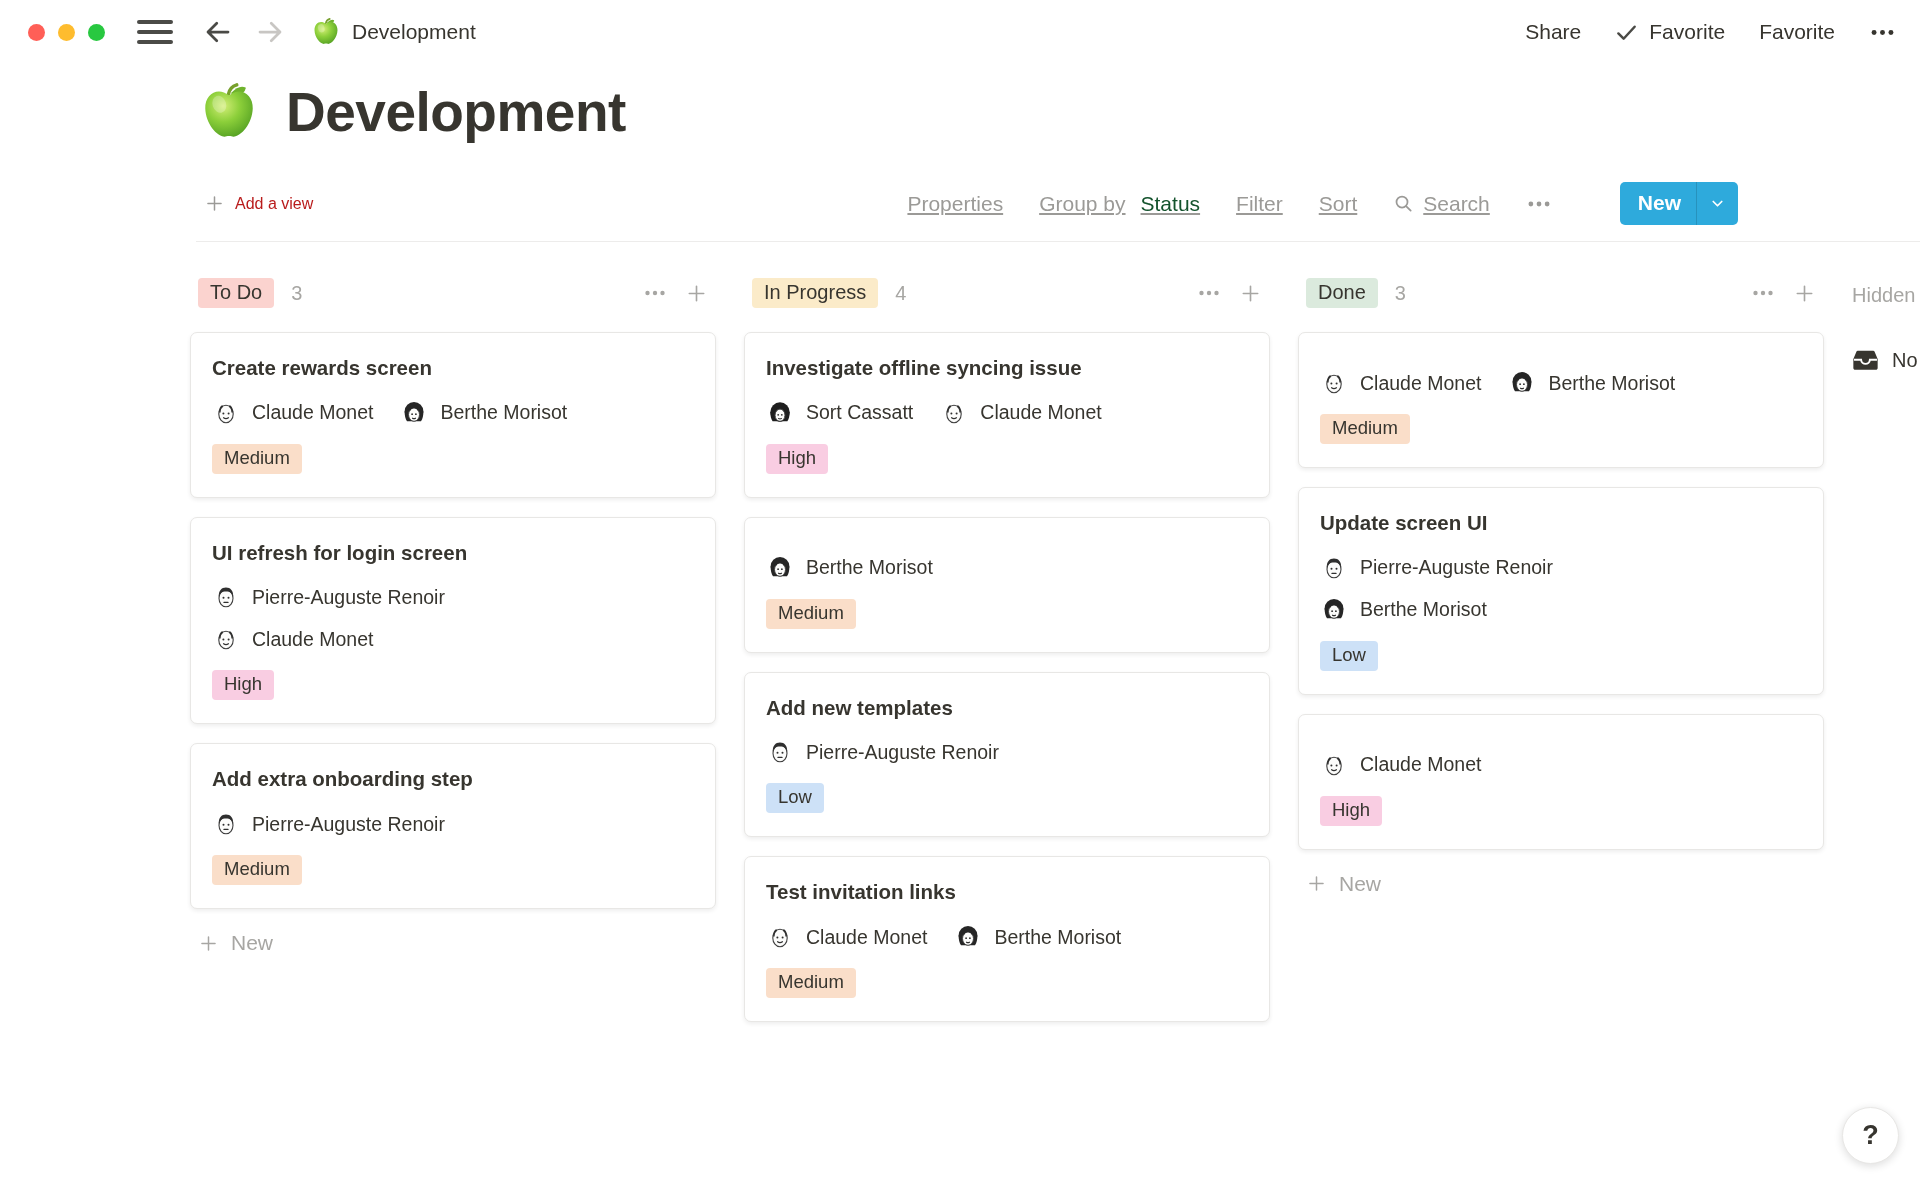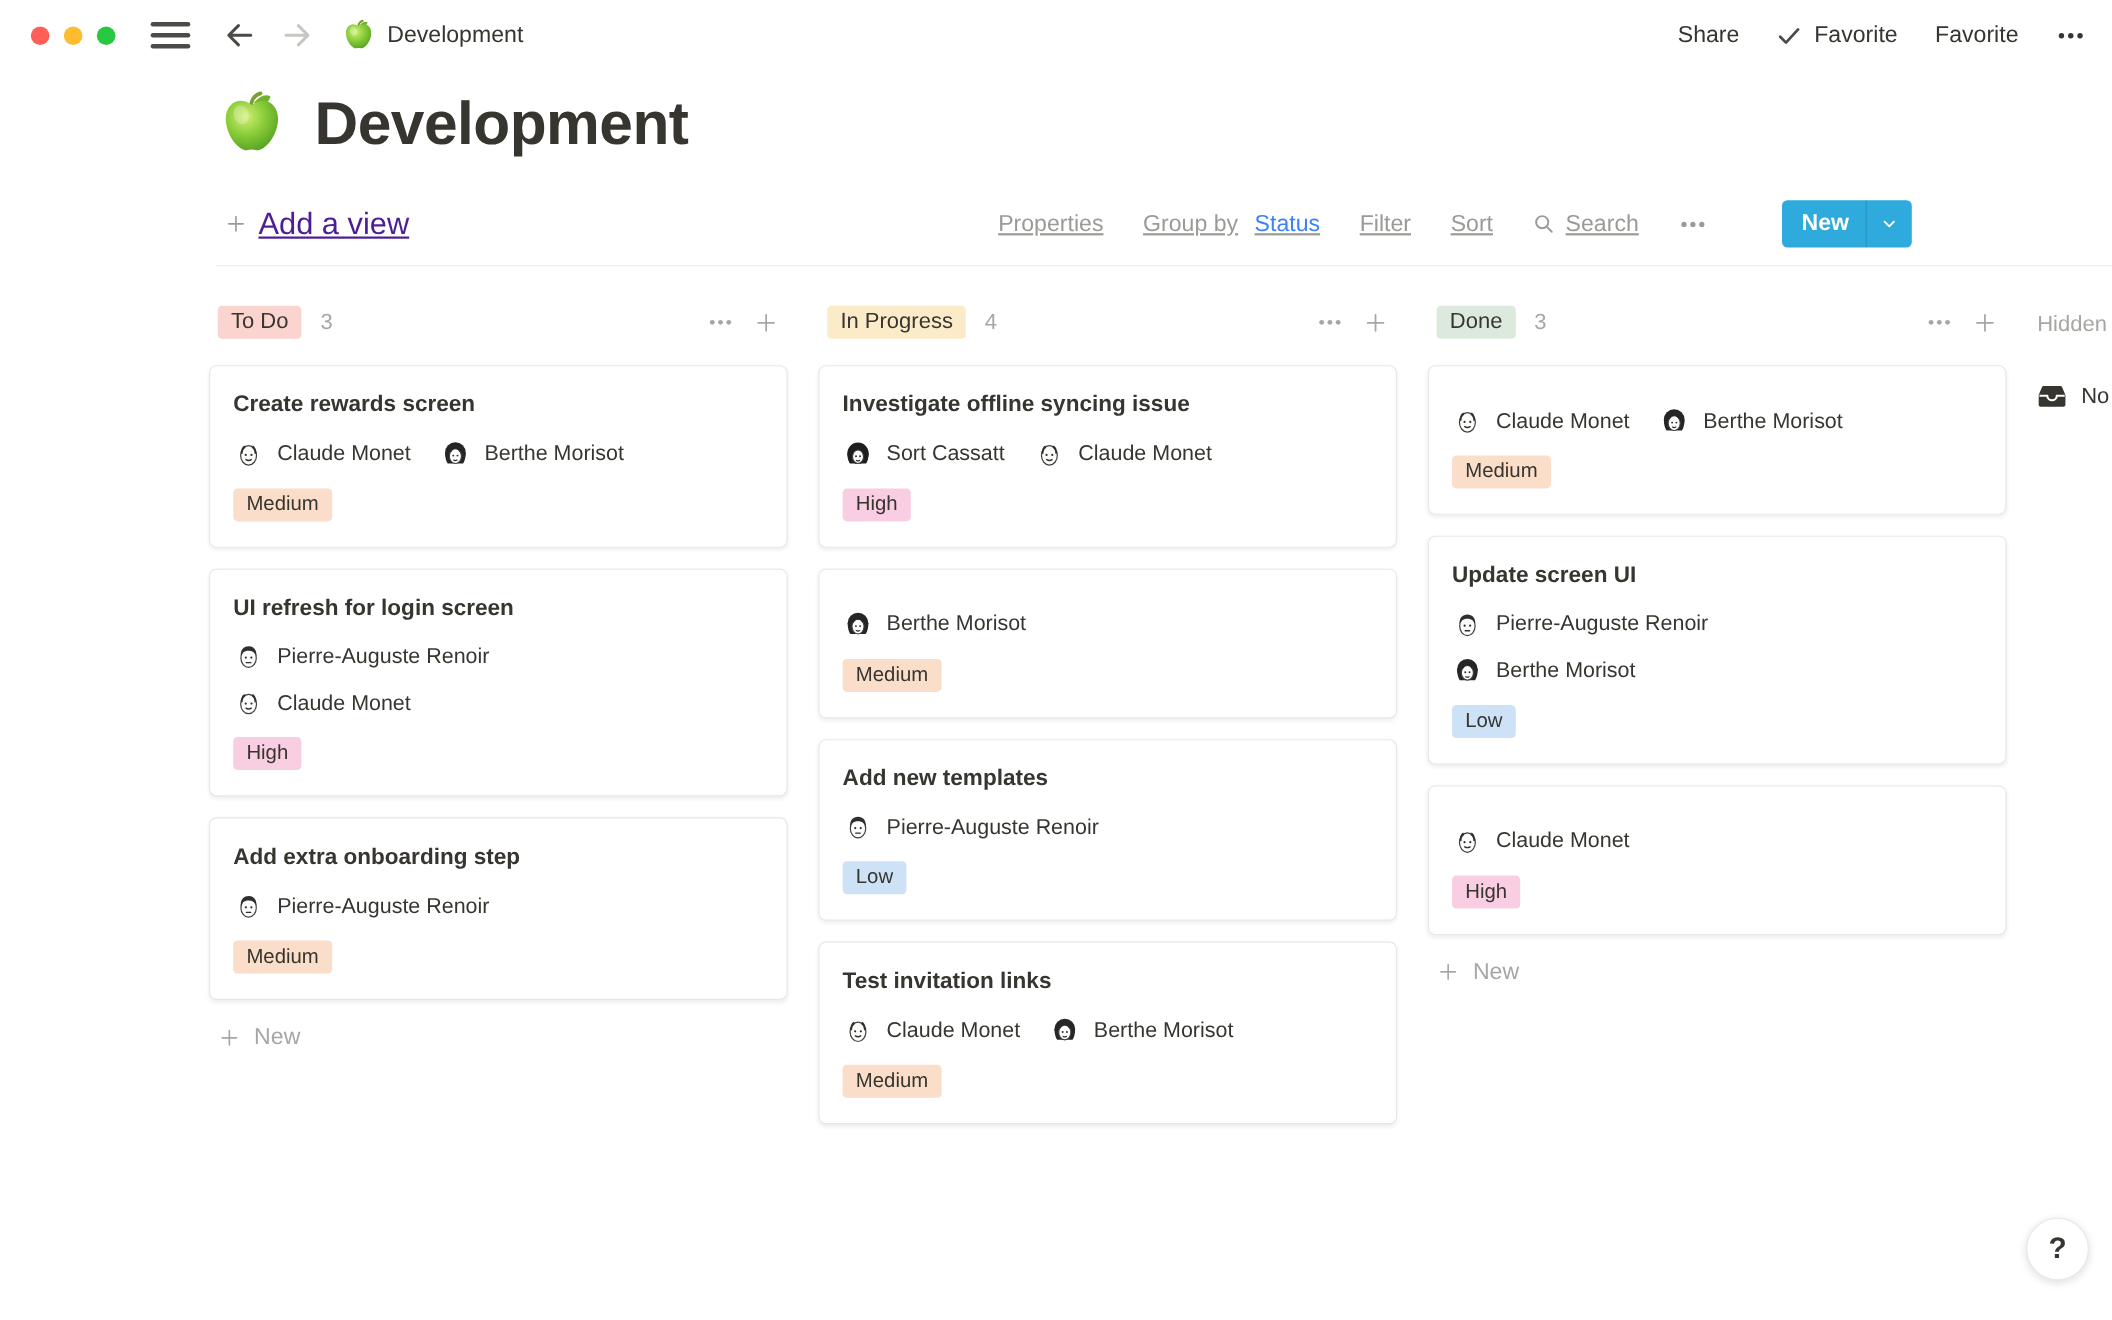--- a/index.html
+++ b/index.html
@@ -29,26 +29,26 @@
   .dots-ic svg { width:100%; height:100%; }
 
   
   .page-header { margin-top:16px; padding-left:198px; display:flex; align-items:center; gap:26px; }
   .page-icon { width:62px; height:62px; display:inline-flex; }
   .page-icon svg { width:100%; height:100%; }
   .page-title { font-size:55px; font-weight:700; letter-spacing:-0.5px; color:#37352F; }
 
   
   .view-toolbar { margin-top:38px; padding-left:204px; padding-right:182px; display:flex; align-items:center; }
-  .add-view { display:flex; align-items:center; gap:10px; color:#4c1d95; cursor:pointer; font-size:28px;text-decoration:underline; }
+  .add-view { display:flex; align-items:center; gap:10px; color:#b91c1c; cursor:pointer; font-size:16px; }
   .plus-ic { width:21px; height:21px; display:inline-flex; color:#9B9A97; }
   .plus-ic svg { width:100%; height:100%; }
   .toolbar-right { margin-left:auto; display:flex; align-items:center; gap:36px; font-size:21px; color:#9B9A97; }
   .t-item { cursor:pointer; display:flex; align-items:center; gap:9px;text-decoration:underline; }
-  .groupby b { color:#3b82f6; font-weight:400; margin-left:6px; }
+  .groupby b { color:#14532d; font-weight:400; margin-left:6px; }
   .search-ic { width:21px; height:21px; display:inline-flex; color:#9B9A97; }
   .search-ic svg { width:100%; height:100%; }
   .t-dots { width:26px; height:26px; display:inline-flex; color:#9B9A97; }
   .t-dots svg { width:100%; height:100%; }
   .new-btn { margin-left:32px; display:flex; align-items:stretch; border:none; border-radius:5px;
     color:#fff; font-size:21px; font-weight:600; font-family:inherit; cursor:pointer; overflow:hidden; }
   .new-label { padding:9px 15px 10px 18px; display:flex; align-items:center; }
   .new-sep { width:1px; background:rgba(0,0,0,0.14); }
   .new-chevron { padding:0 12px; display:flex; align-items:center; }
   .new-chevron svg { width:17px; height:17px; }

